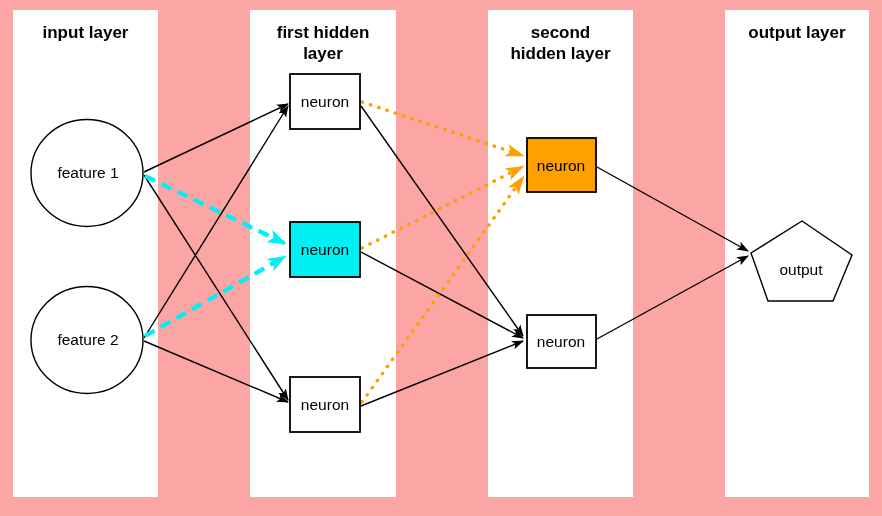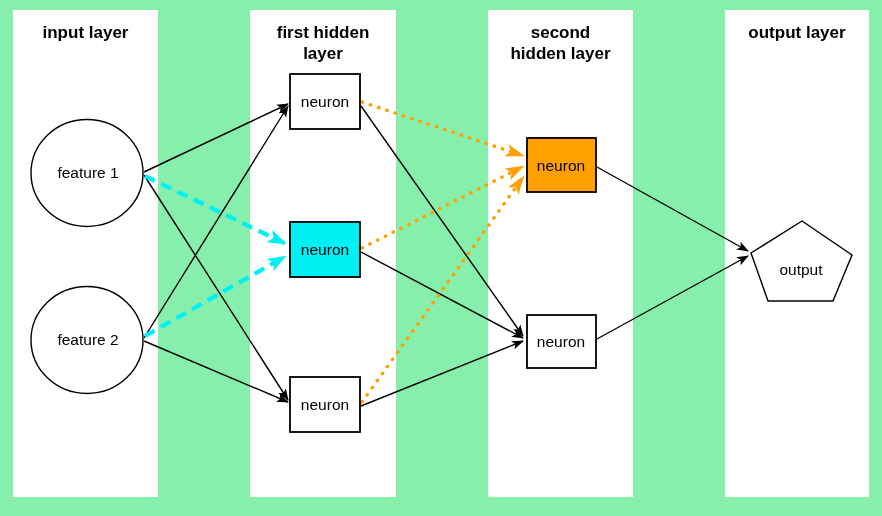--- a/index.html
+++ b/index.html
@@ -4,21 +4,21 @@
 <style>
   html, body {
     margin: 0;
     padding: 0;
     background: #000000;
   }
   .stage {
     position: relative;
     width: 882px;
     height: 516px;
-    background: #86efac;
+    background: #fca5a5;
     overflow: hidden;
     font-family: "Liberation Sans", sans-serif;
   }
   svg text {
     font-family: "Liberation Sans", sans-serif;
     fill: #000000;
   }
   text.layer-title {
     font-size: 17px;
     font-weight: bold;

